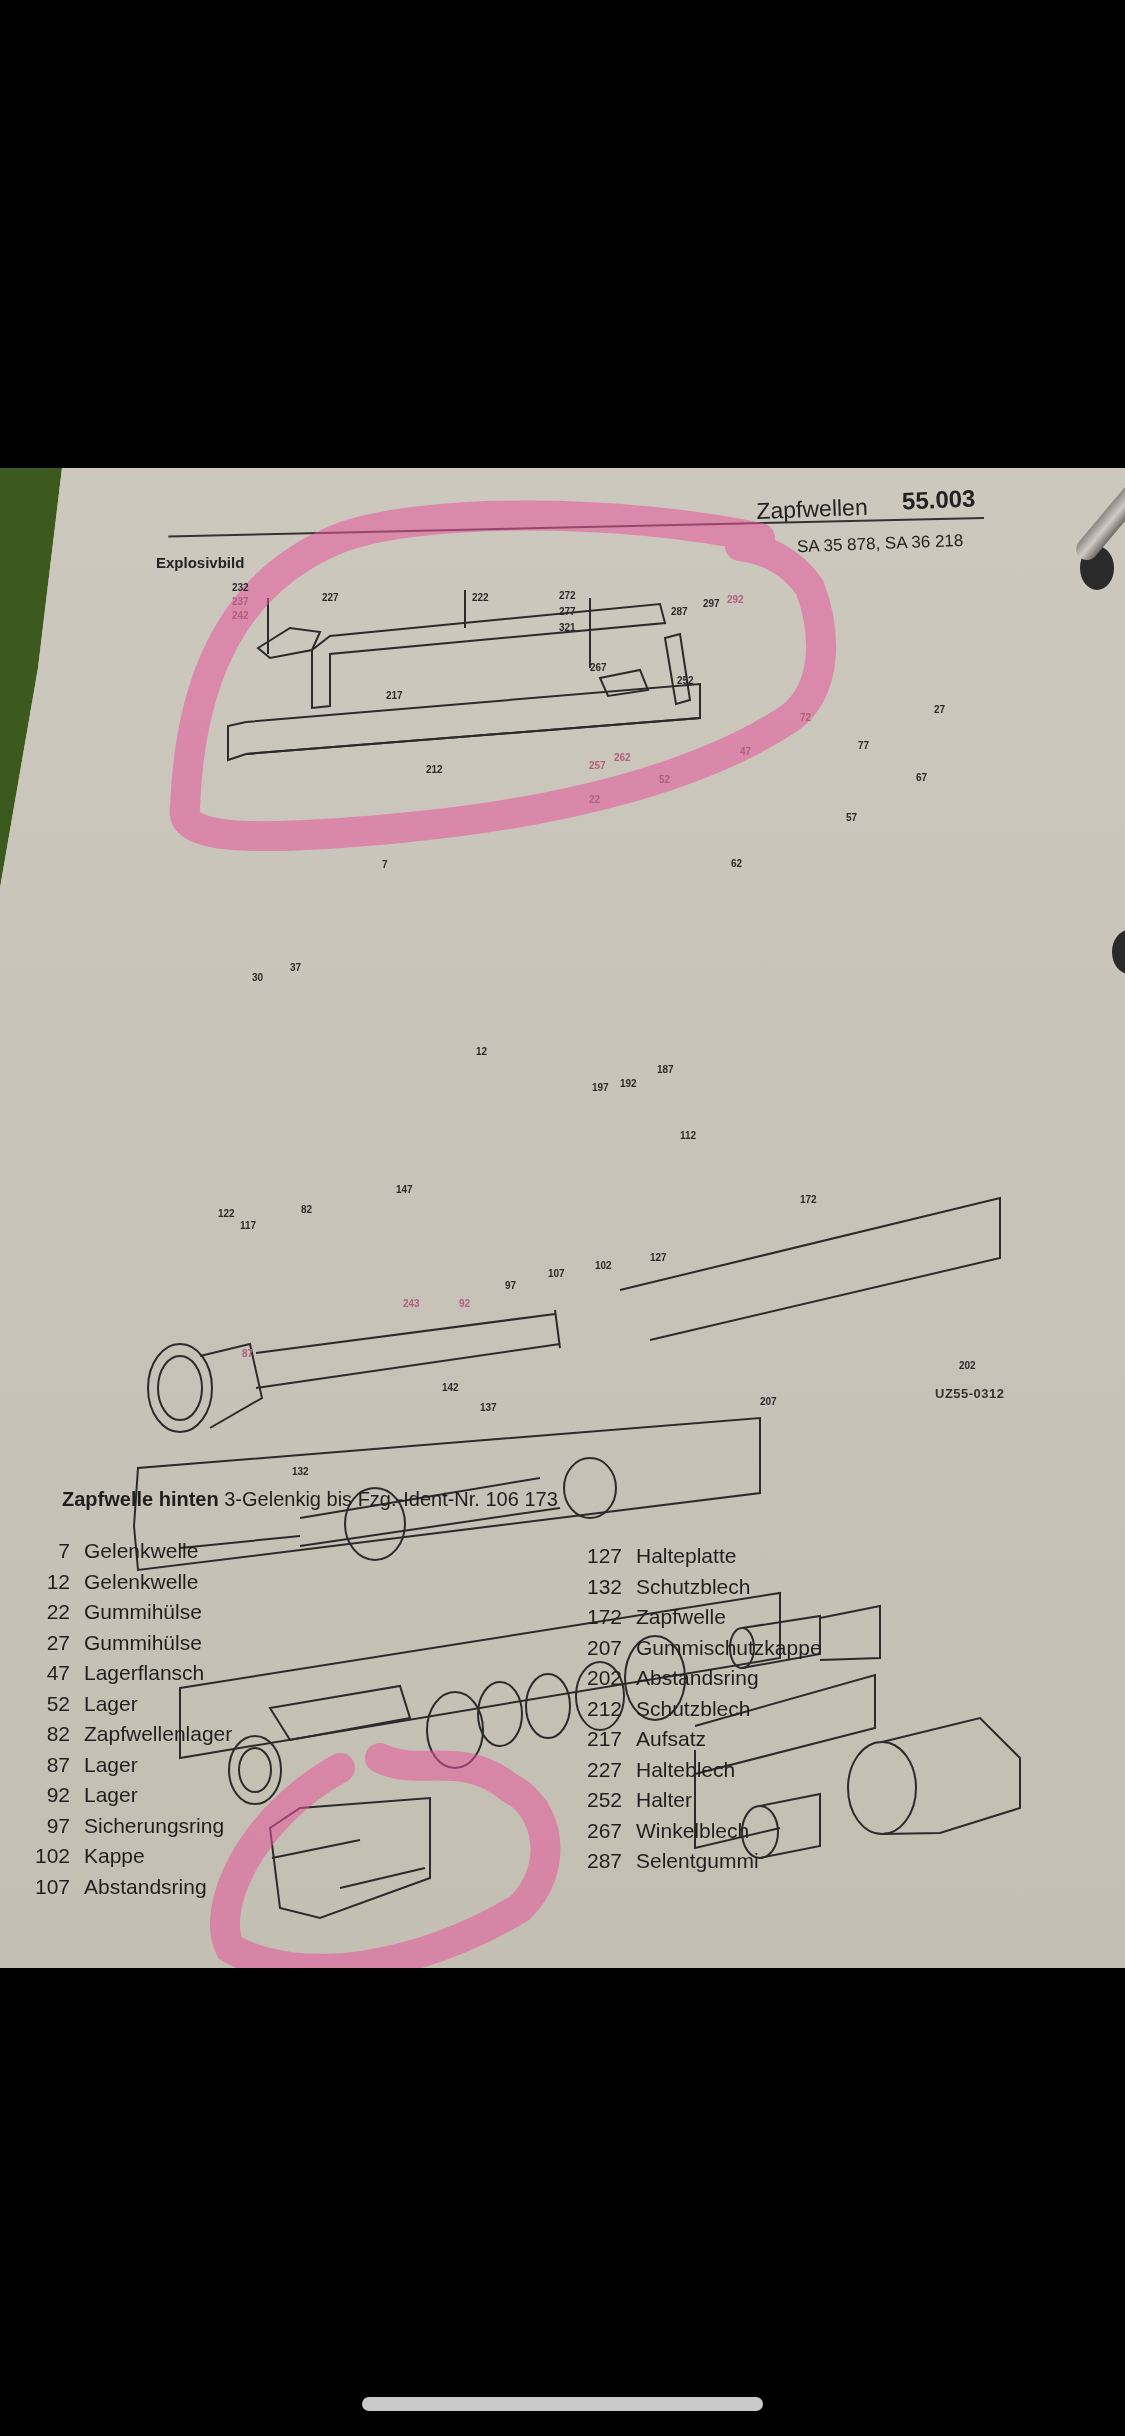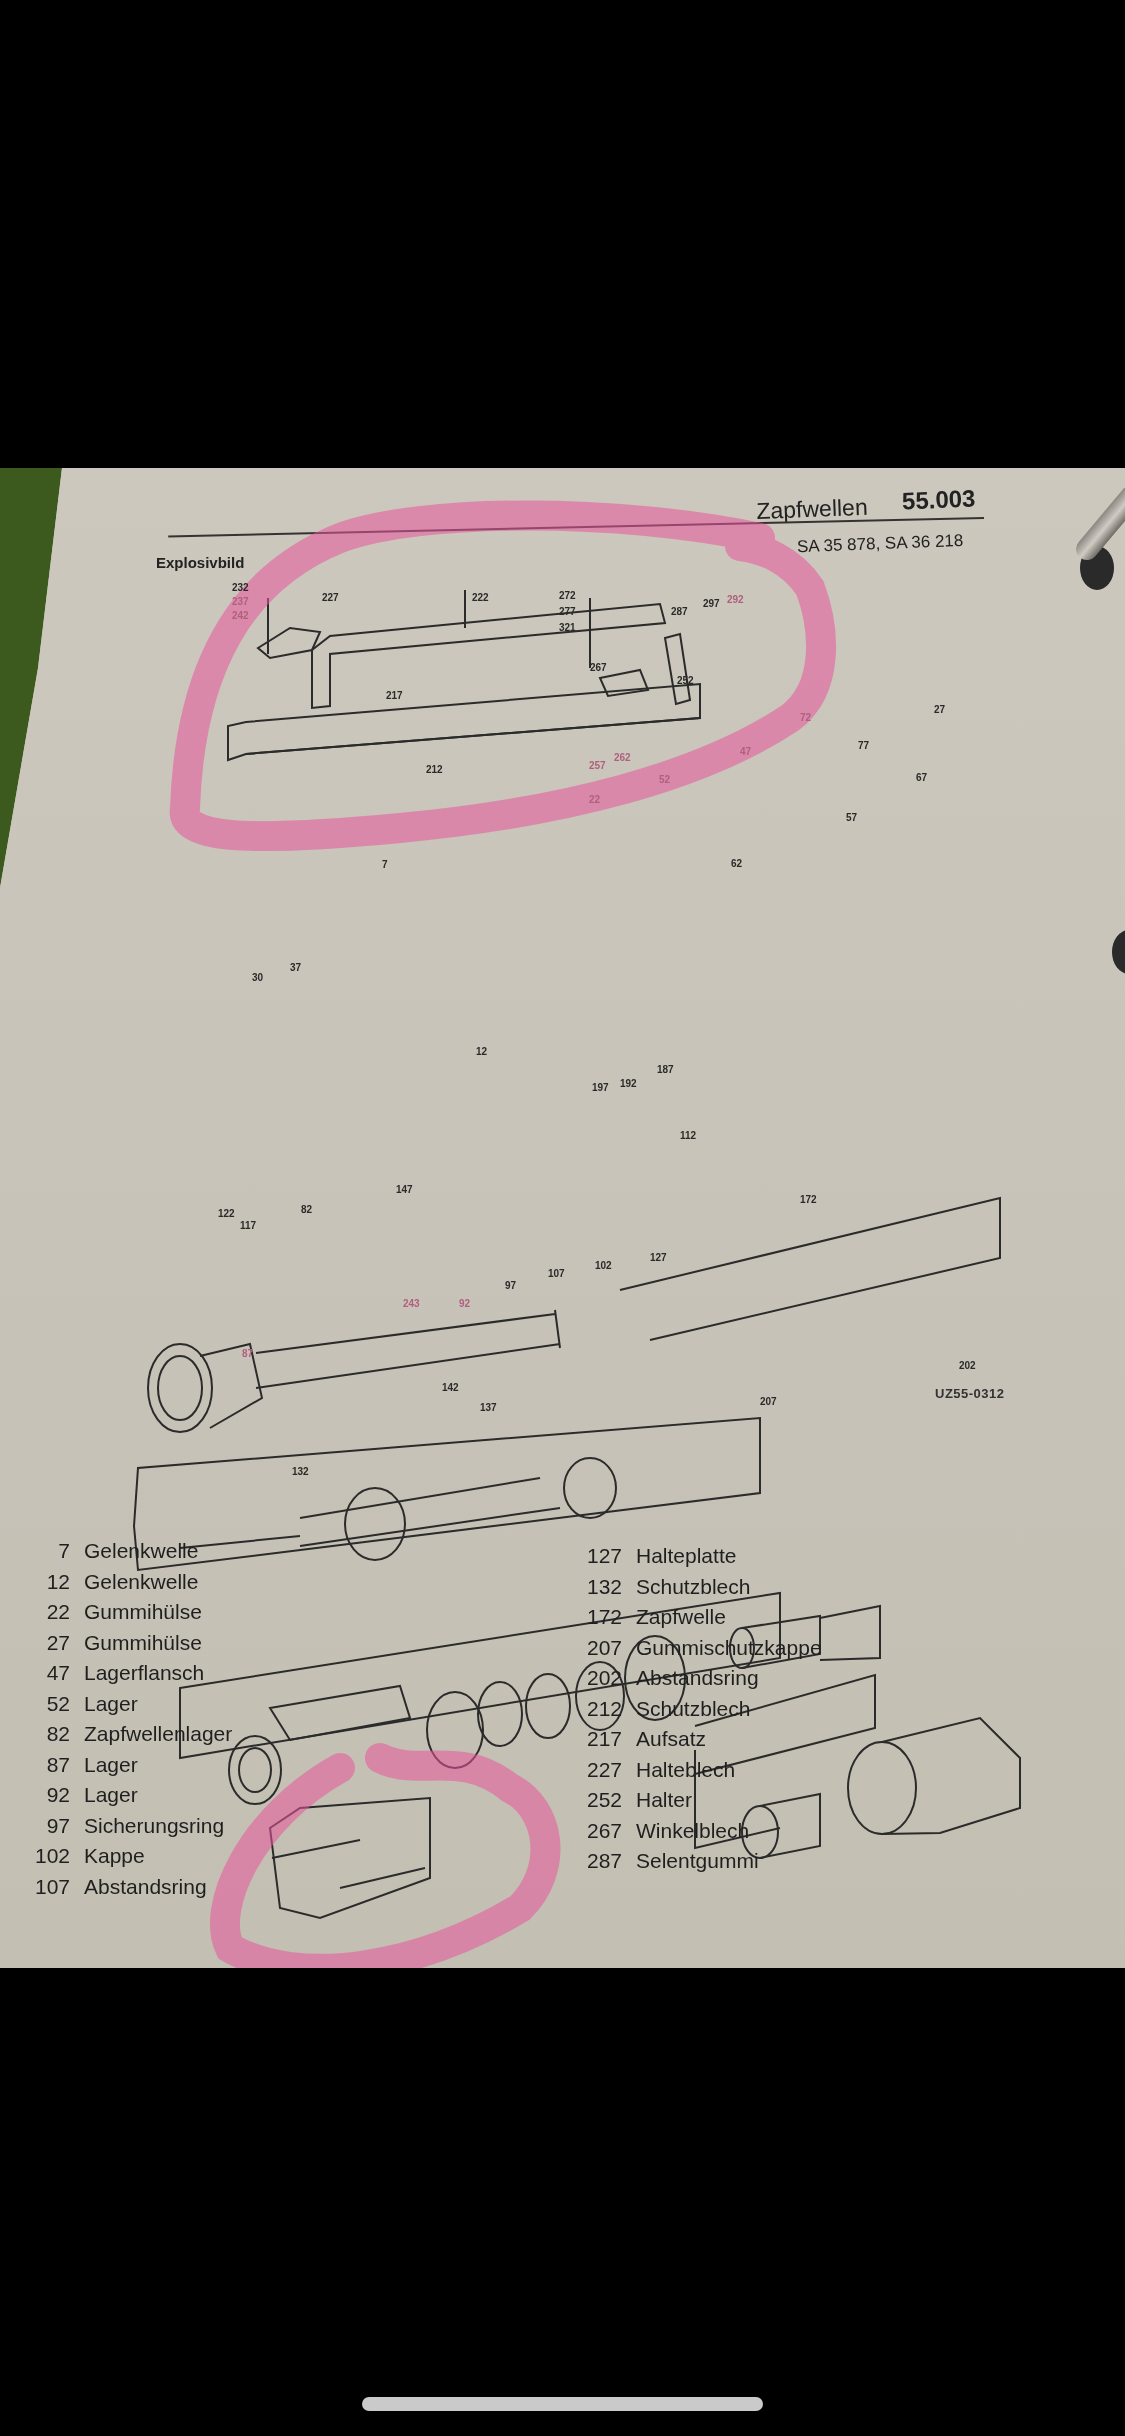--- a/index.html
+++ b/index.html
@@ -197,20 +197,23 @@
         <div class="callout pink" style="left: 242px; top: 880px;">87</div>
         <div class="callout" style="left: 442px; top: 914px;">142</div>
         <div class="callout" style="left: 480px; top: 934px;">137</div>
         <div class="callout" style="left: 292px; top: 998px;">132</div>
         <div class="callout" style="left: 760px; top: 928px;">207</div>
         <div class="callout" style="left: 959px; top: 892px;">202</div>
       </div>
 
     <div class="code-label">UZ55-0312</div>
 
+    <div class="caption">
+      <b>Zapfwelle hinten</b><span> 3-Gelenkig bis Fzg.-Ident-Nr. 106 173</span>
+    </div>
 
     <div class="parts-list list-left" id="parts-left">
         <div class="row">
           <span class="num">7</span>
           <span>Gelenkwelle</span>
         </div>
         <div class="row">
           <span class="num">12</span>
           <span>Gelenkwelle</span>
         </div>

